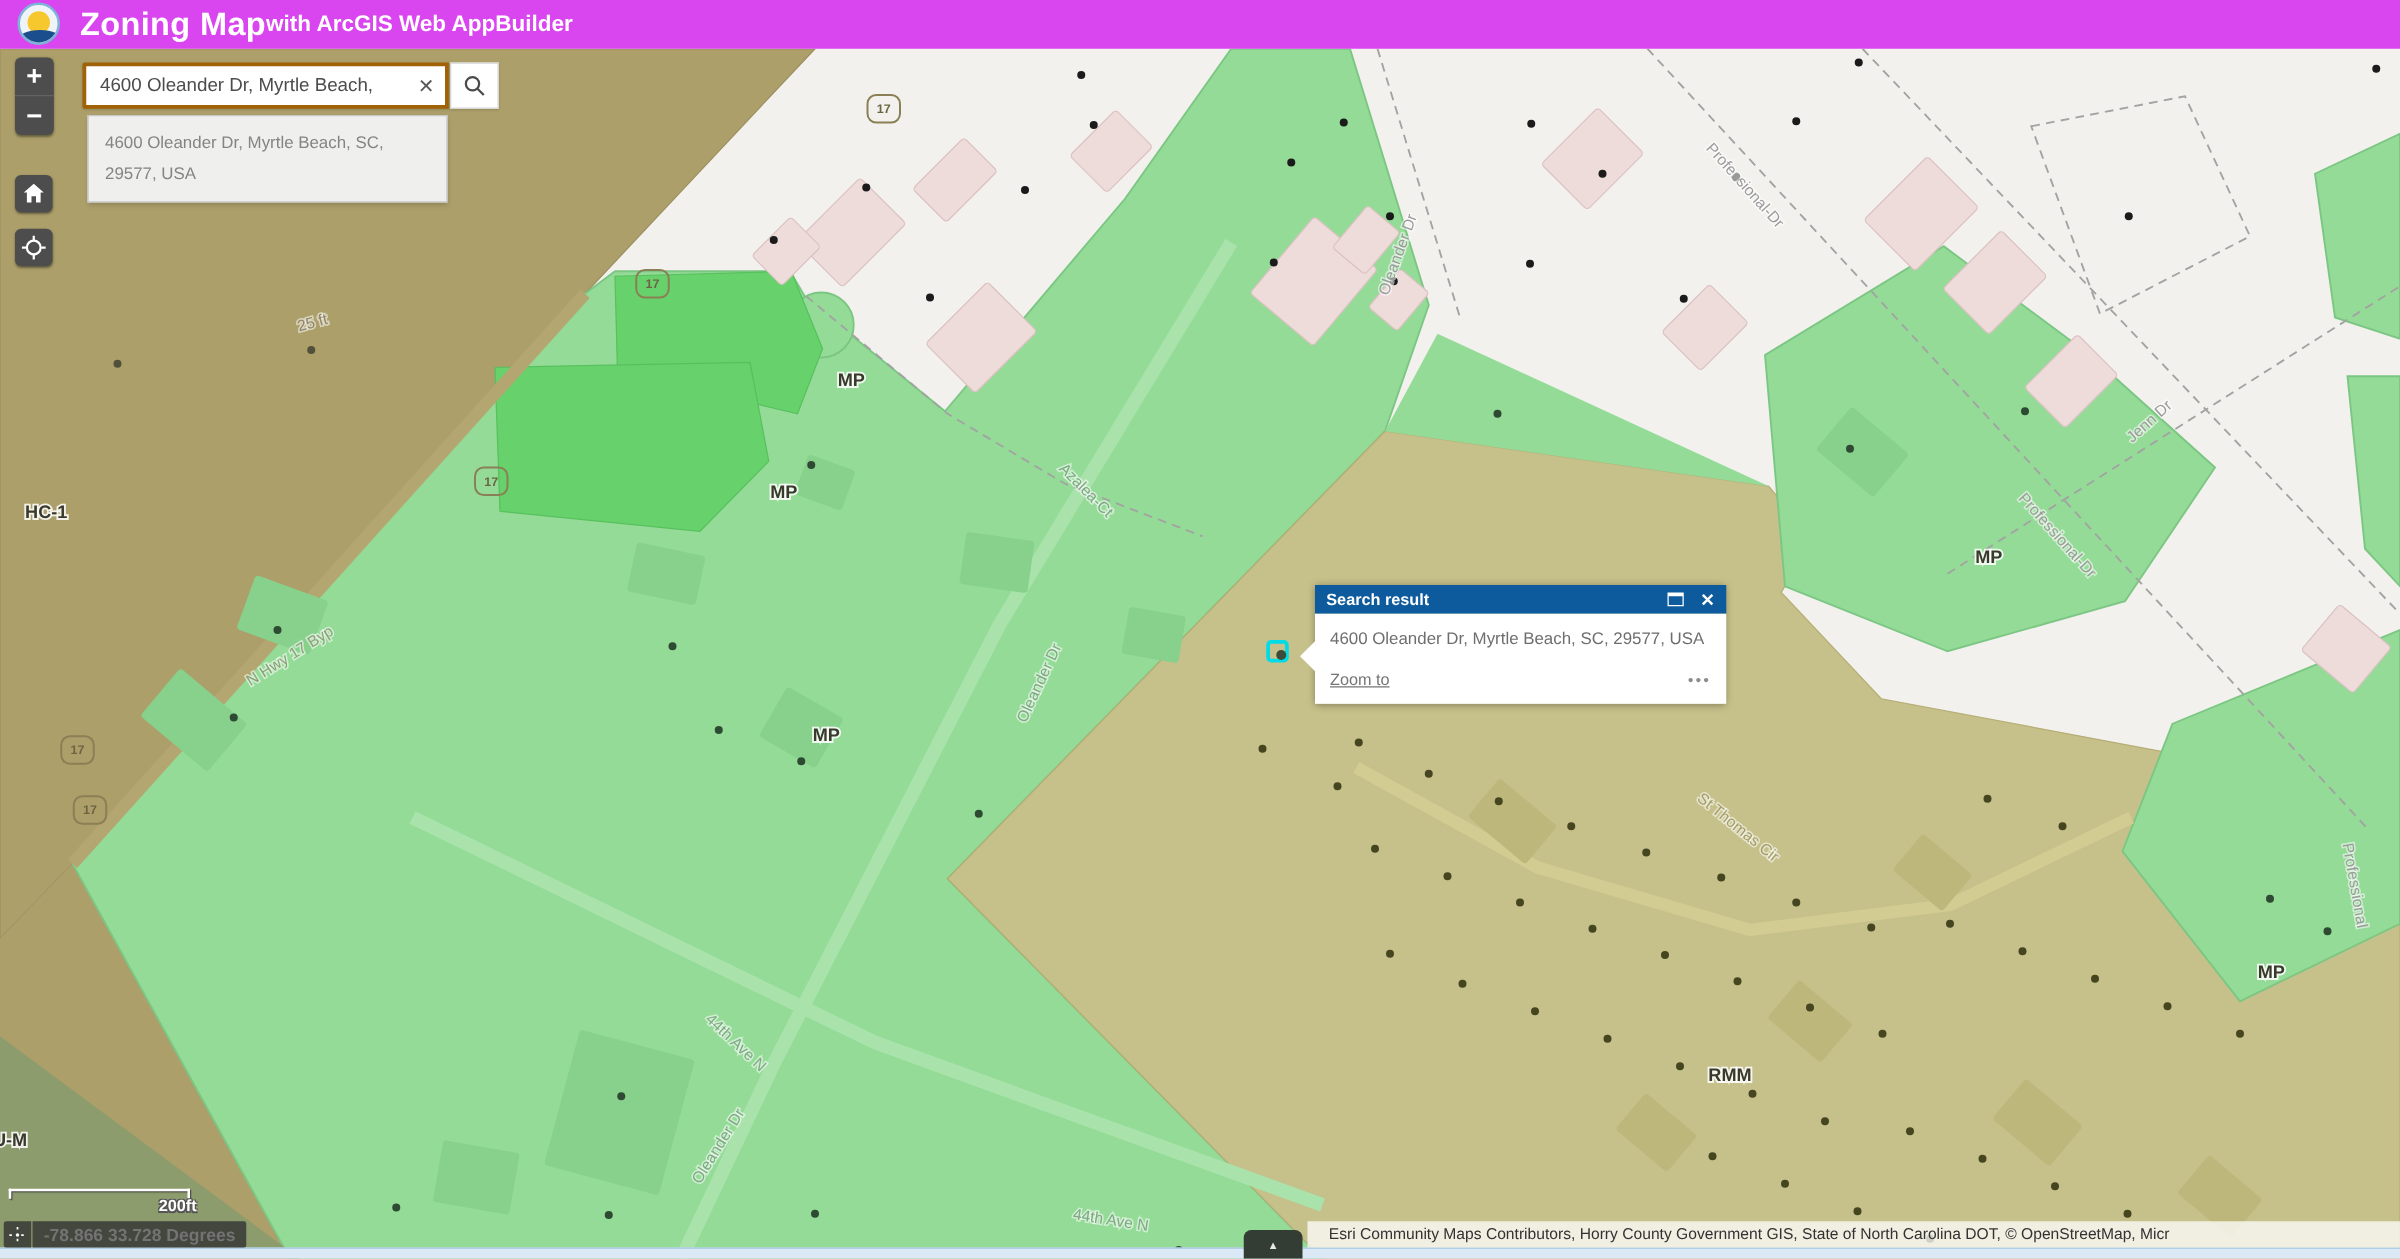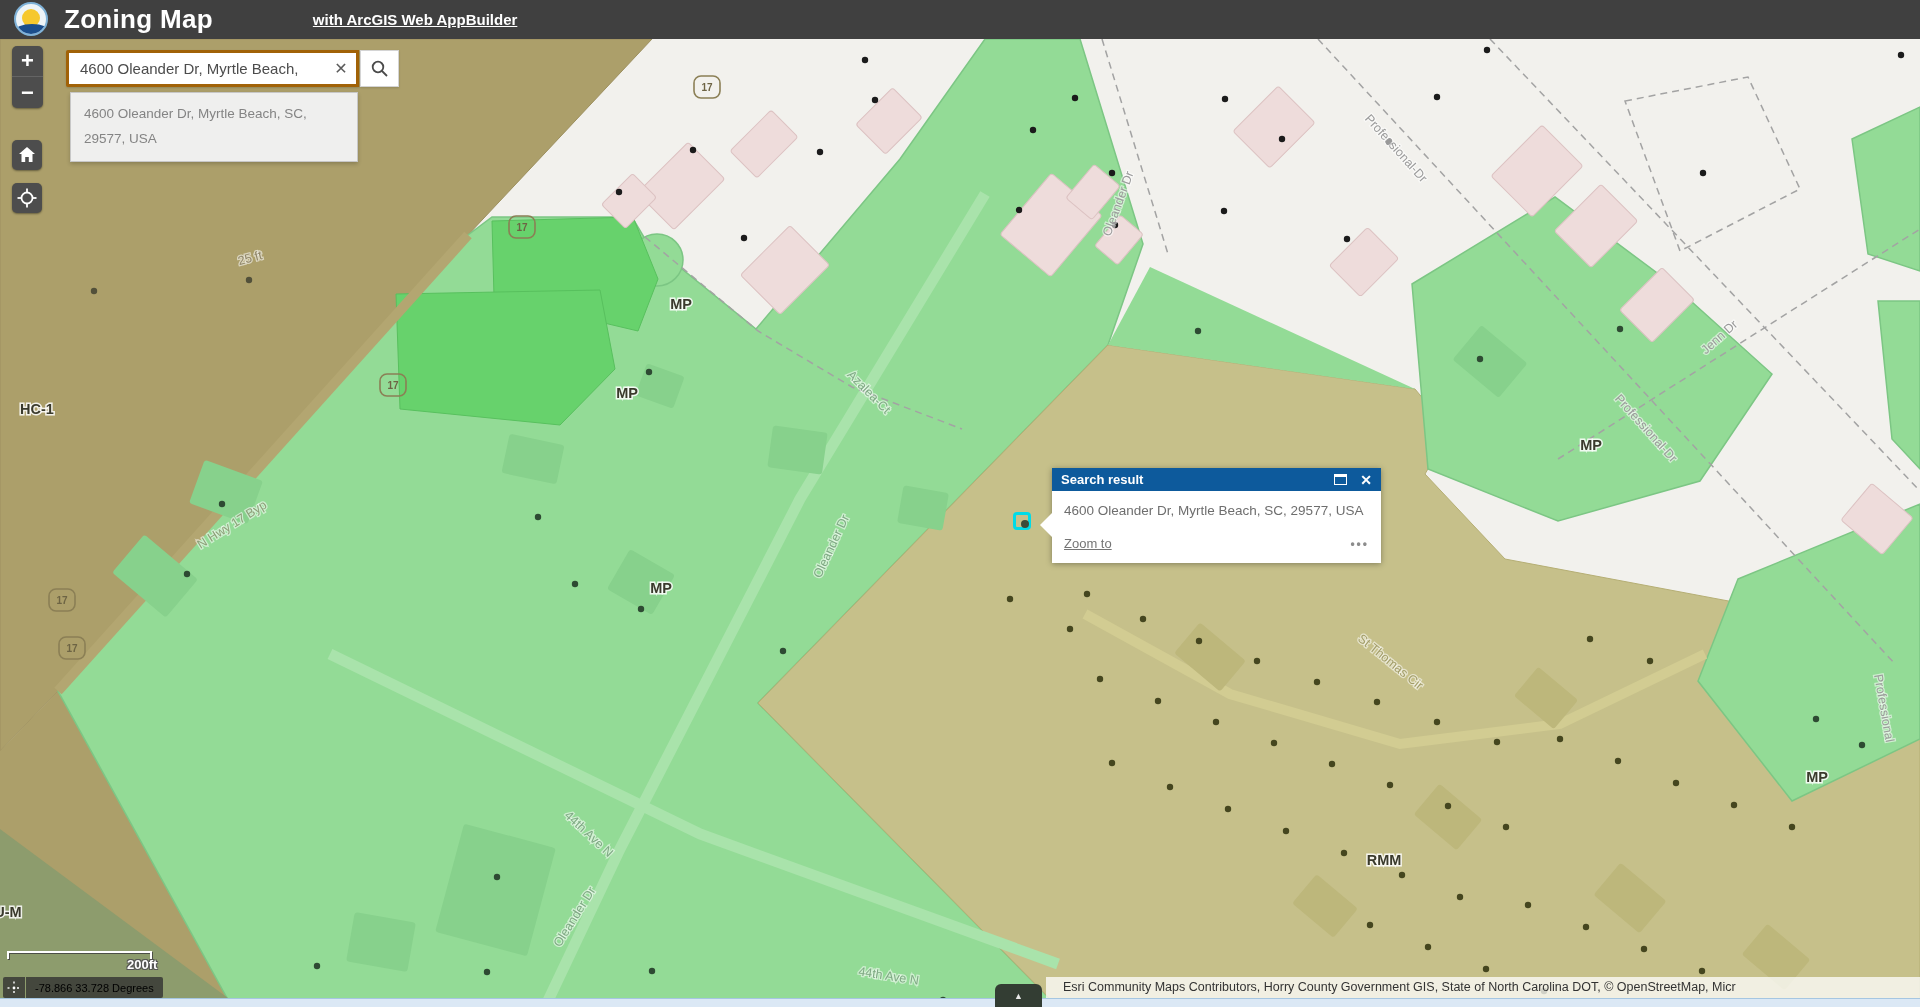--- a/index.html
+++ b/index.html
@@ -2,29 +2,29 @@
 <html><head>
 <meta charset="utf-8">
 <style>
   * { margin:0; padding:0; box-sizing:border-box; }
   html,body { width:1920px; height:1007px; overflow:hidden; background:#f2f1ed;
               font-family:"Liberation Sans", sans-serif; }
   #app { position:relative; width:1920px; height:1007px; overflow:hidden; }
 
   
   #header { position:absolute; top:0; left:0; width:100%; height:39px;
-            background:#404040; display:flex; align-items:center; z-index:20; }
+            background:#d946ef; display:flex; align-items:center; z-index:20; }
   #logo { position:absolute; left:14px; top:2px; width:34px; height:34px; border-radius:50%;
           background:#eef4f8; border:2px solid #7fb2d8; overflow:hidden; }
   #logo .sun { position:absolute; left:6px; top:5px; width:18px; height:18px; border-radius:50%;
                background:#f6c82e; }
   #logo .sea { position:absolute; left:-2px; bottom:-6px; width:36px; height:16px; border-radius:50%;
                background:#1b4e8c; }
   #app-title { margin-left:64px; color:#fff; font-size:26px; font-weight:bold; letter-spacing:.3px; }
-  #app-subtitle { margin-left:100px; color:#fff; font-size:15px; font-weight:bold;text-decoration:underline; }
+  #app-subtitle { color:#fff; font-size:18px; font-weight:bold; }
 
   
   #map { position:absolute; top:39px; left:0; width:1920px; height:968px; z-index:1; }
   .zlab { font-size:14.5px; font-weight:bold; fill:#3a3a2c; text-anchor:middle;
           paint-order:stroke; stroke:rgba(255,255,255,.85); stroke-width:3px; }
   .rlab { font-size:12.5px; text-anchor:middle; paint-order:stroke;
           stroke:rgba(255,255,255,.55); stroke-width:2.5px; }
   .shield-num { font-size:10px; fill:#6d6444; text-anchor:middle; font-weight:bold; }
 
   
@@ -85,21 +85,21 @@
               filter:drop-shadow(1px 1px 0 rgba(60,60,60,.8)); }
   #scalebar-label { position:absolute; left:99px; top:957px; z-index:24; color:#fff;
                     font-size:13px; font-weight:bold;
                     text-shadow:-1px -1px 0 #555,1px -1px 0 #555,-1px 1px 0 #555,1px 1px 0 #555;padding-left:28px; }
 
   
   #coords-wrap { position:absolute; left:3px; top:977px; height:21px; display:flex; z-index:24; }
   #coords-icon { width:22px; height:21px; background:rgba(48,48,48,.78); display:flex;
                  align-items:center; justify-content:center; cursor:pointer; margin-right:1px;
                  border-radius:2px 0 0 2px; }
-  #coords-value { background:rgba(48,48,48,.78); color:#000000; font-size:11px; font-weight:normal;
+  #coords-value { background:rgba(48,48,48,.78); color:#737373; font-size:14px; font-weight:bold;
                   padding:0 9px; display:flex; align-items:center; border-radius:0 2px 2px 0; }
 
   
   #attribution { position:absolute; left:1046px; right:0; top:977px; height:21px;
                  background:rgba(255,255,255,.75); color:#323232; font-size:12.5px;
                  line-height:21px; white-space:nowrap; overflow:hidden; z-index:22; padding-left:17px; }
   #bottom-strip { position:absolute; left:0; top:998px; width:100%; height:9px;
                   background:#dbe8f5; border-top:1px solid #a5c6e2; z-index:21; }
   #panel-arrow { position:absolute; left:995px; top:984px; width:47px; height:23px;
                  background:#333d33; border-radius:6px 6px 0 0; display:flex; align-items:center;

